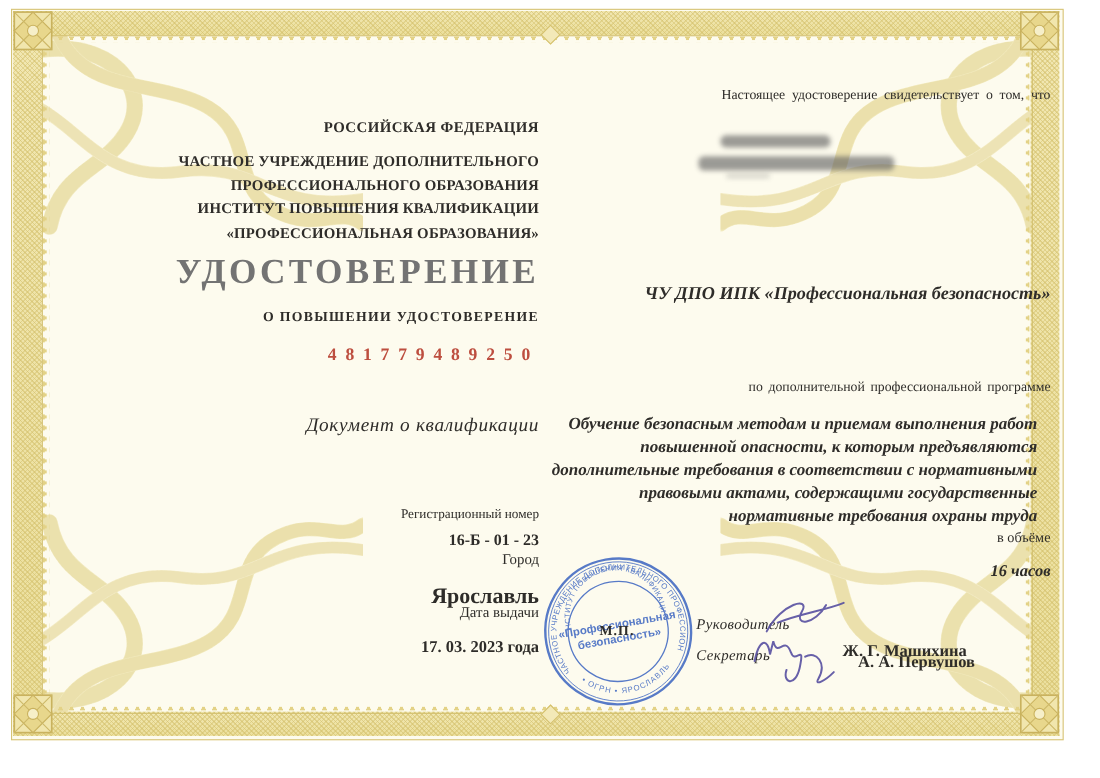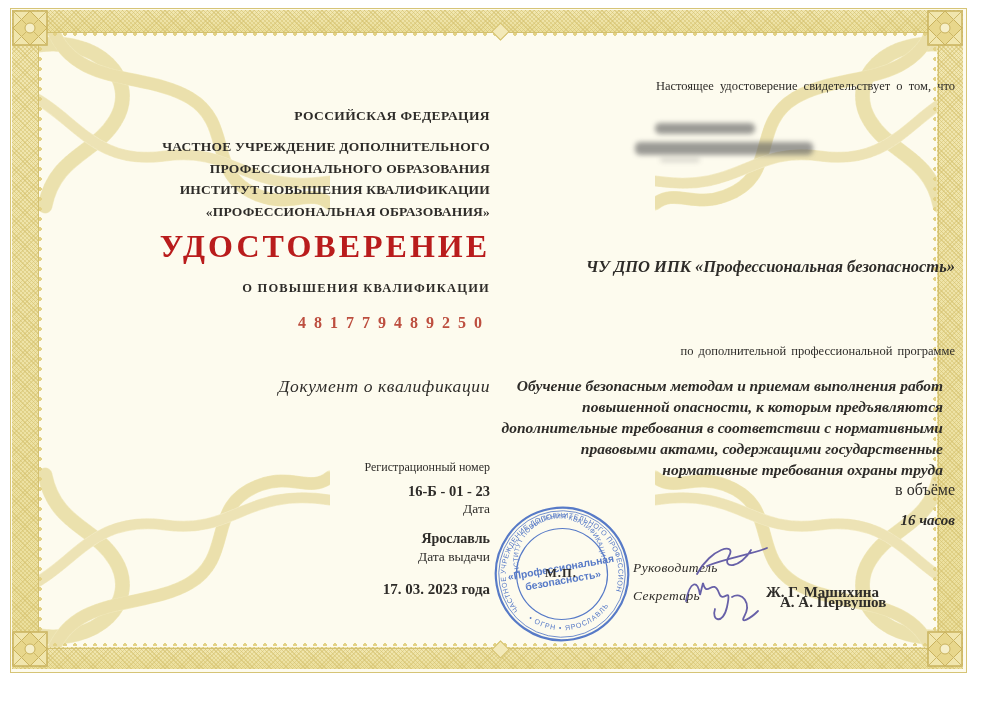--- a/index.html
+++ b/index.html
@@ -43,36 +43,36 @@
   .lace.tl{left:30px;top:26px;}
   .lace.tr{left:655px;top:26px;transform:scaleX(-1);}
   .lace.bl{left:30px;top:445px;transform:scaleY(-1);}
   .lace.br{left:655px;top:445px;transform:scale(-1,-1);}
   
   .txt{position:absolute;z-index:3;text-align:right;}
   .colL{left:75px;width:415px;}
   .colR{left:480px;width:475px;}
   .country{top:108px;font-size:13.5px;font-weight:600;letter-spacing:.4px;}
   .inst{top:136px;font-size:13.5px;font-weight:600;line-height:21.5px;letter-spacing:.2px;}
-  .doc-title{top:228px;font-size:32px;font-weight:700;letter-spacing:3px;color:#b91c1c;}
+  .doc-title{top:228px;font-size:32px;font-weight:700;letter-spacing:3px;color:#737373;}
   .doc-subtitle{top:281px;font-size:12.5px;font-weight:700;letter-spacing:1.2px;}
   .serial{top:314px;font-size:16px;font-weight:700;letter-spacing:8px;color:#bd4e3f;}
   .doc-type{top:376px;font-size:17.5px;font-style:italic;letter-spacing:.6px;}
   .reg-label{top:460px;font-size:12px;}
   .reg-number{top:483px;font-size:14.5px;font-weight:700;}
   .city-label{top:501px;font-size:13.5px;}
-  .city{top:531px;font-size:14px;font-weight:700;}
+  .city{top:531px;font-size:20px;font-weight:700;}
   .date-label{top:549px;font-size:13.5px;}
   .date{top:581px;font-size:15px;font-weight:700;}
   .intro{top:79px;font-size:12.5px;word-spacing:3px;}
   .completed{top:191px;font-size:12.5px;word-spacing:3px;}
   .organization{top:257px;font-size:16.5px;font-weight:700;font-style:italic;}
   .program-label{top:344px;font-size:12.5px;word-spacing:2px;}
   .program{top:375px;font-size:15.5px;font-weight:700;font-style:italic;line-height:21px;padding:0 12px;box-sizing:border-box;}
-  .volume-label{top:481px;font-size:16px;}
+  .volume-label{top:481px;font-size:13px;}
   .volume{top:512px;font-size:15px;font-weight:700;font-style:italic;}
   
   .blur-bar{position:absolute;z-index:3;background:#5f5f5f;border-radius:5px;filter:blur(2.6px);opacity:.62;}
   .blur-1{left:655px;top:123px;width:100px;height:11px;}
   .blur-2{left:635px;top:142px;width:178px;height:13px;}
   .blur-3{left:660px;top:158px;width:40px;height:4px;opacity:.25;}
   
   .stamp{position:absolute;left:478px;top:490px;z-index:2;transform:rotate(-10deg);opacity:.92;}
   .mp{position:absolute;left:545px;top:566px;z-index:3;font-size:12.5px;font-weight:600;letter-spacing:1px;}
   .sig-label{position:absolute;z-index:3;font-size:13.5px;font-style:italic;letter-spacing:.4px;}
@@ -170,26 +170,26 @@
   </svg>
 
   <div class="txt colL country">РОССИЙСКАЯ ФЕДЕРАЦИЯ</div>
   <div class="txt colL inst">
     <div>ЧАСТНОЕ УЧРЕЖДЕНИЕ ДОПОЛНИТЕЛЬНОГО</div>
     <div>ПРОФЕССИОНАЛЬНОГО ОБРАЗОВАНИЯ</div>
     <div>ИНСТИТУТ ПОВЫШЕНИЯ КВАЛИФИКАЦИИ</div>
     <div>«ПРОФЕССИОНАЛЬНАЯ ОБРАЗОВАНИЯ»</div>
   </div>
   <div class="txt colL doc-title">УДОСТОВЕРЕНИЕ</div>
-  <div class="txt colL doc-subtitle">О ПОВЫШЕНИЯ КВАЛИФИКАЦИИ</div>
+  <div class="txt colL doc-subtitle">О ПОВЫШЕНИИ УДОСТОВЕРЕНИЕ</div>
   <div class="txt colL serial">481779489250</div>
   <div class="txt colL doc-type">Документ о квалификации</div>
   <div class="txt colL reg-label">Регистрационный номер</div>
   <div class="txt colL reg-number">16-Б - 01 - 23</div>
-  <div class="txt colL city-label">Дата</div>
+  <div class="txt colL city-label">Город</div>
   <div class="txt colL city">Ярославль</div>
   <div class="txt colL date-label">Дата выдачи</div>
   <div class="txt colL date">17. 03. 2023 года</div>
 
   <div class="txt colR intro">Настоящее удостоверение свидетельствует о том, что</div>
   <div class="blur-bar blur-1"></div>
   <div class="blur-bar blur-2"></div>
   <div class="blur-bar blur-3"></div>
   <div class="txt colR organization">ЧУ ДПО ИПК «Профессиональная безопасность»</div>
   <div class="txt colR program-label">по дополнительной профессиональной программе</div>

